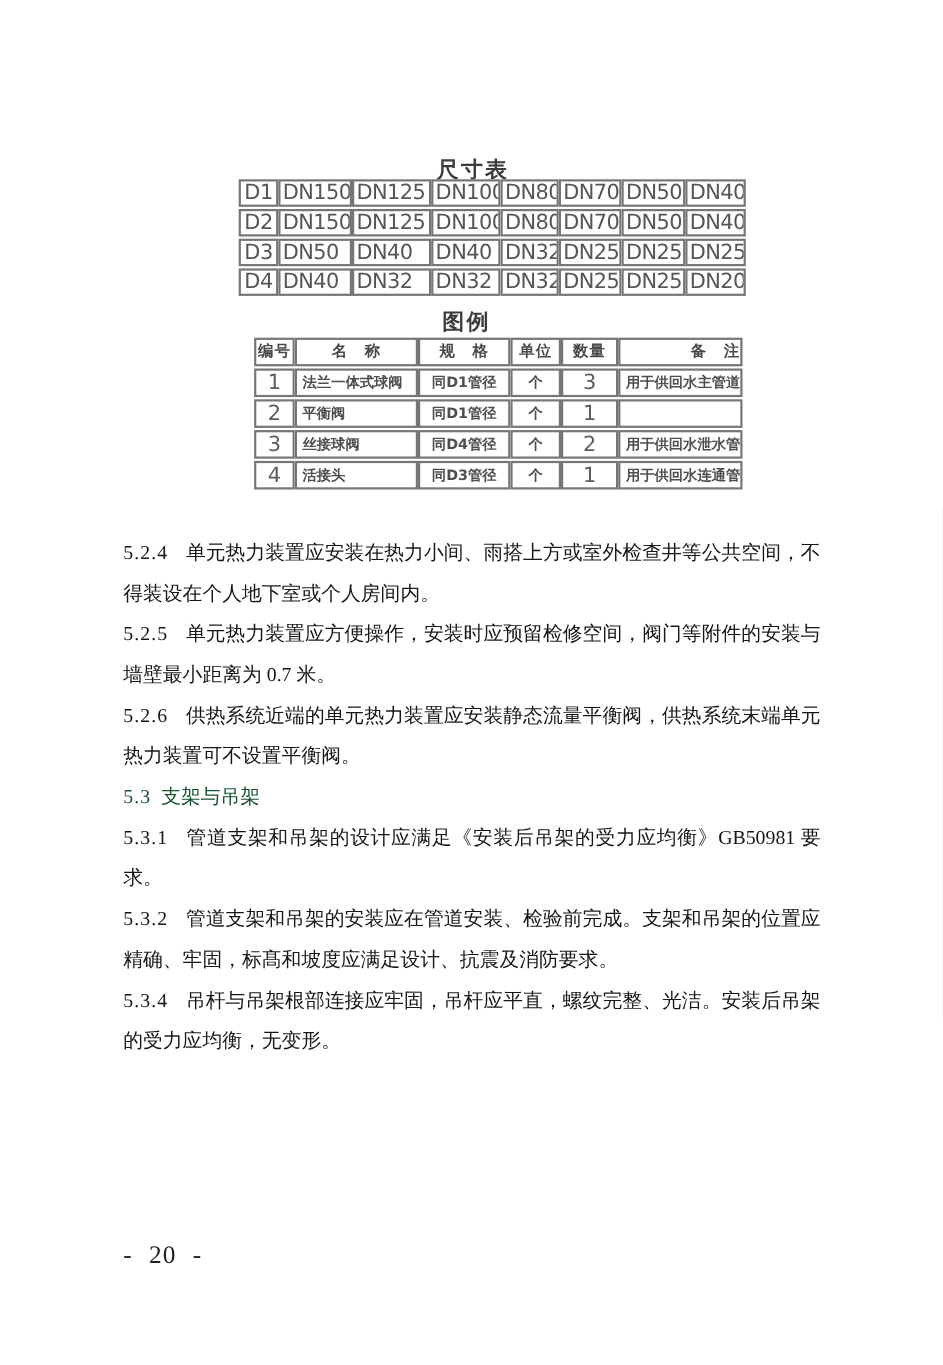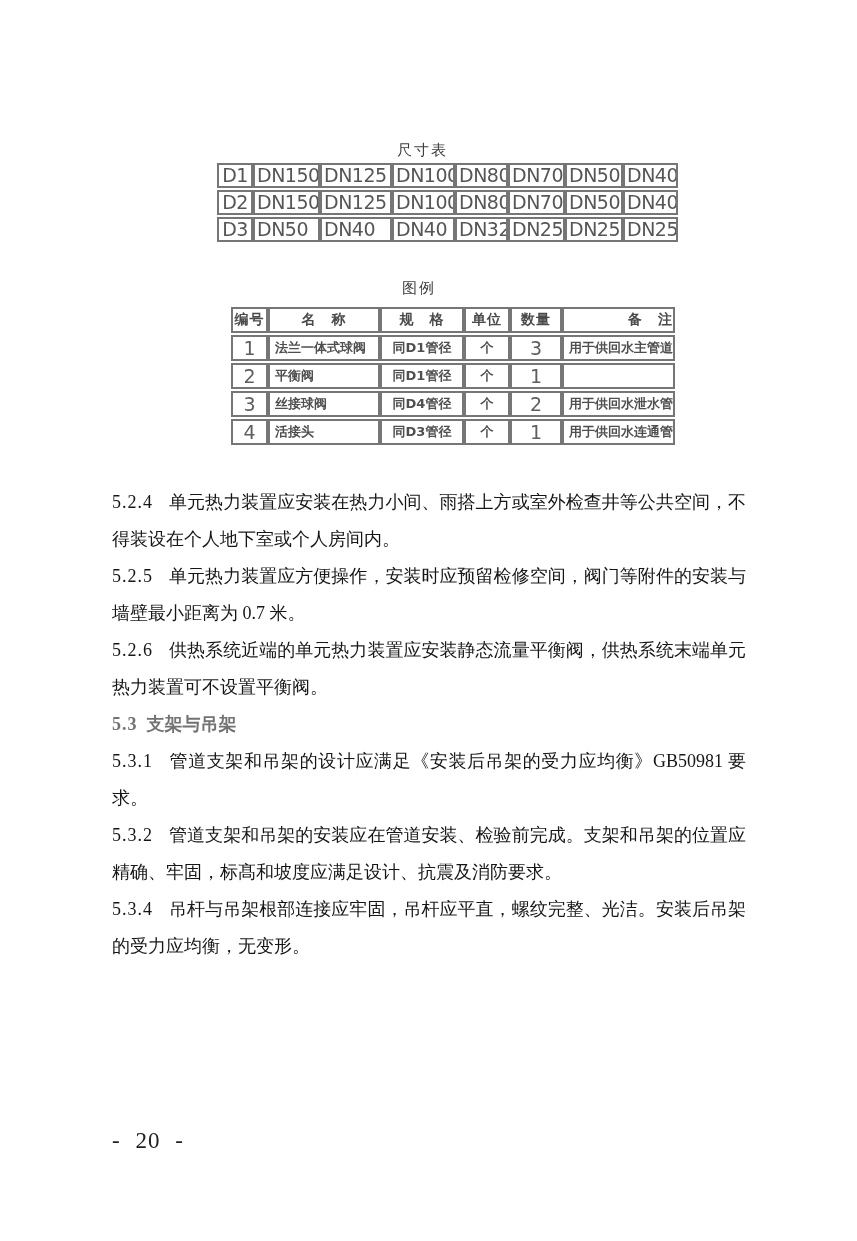--- a/index.html
+++ b/index.html
@@ -11,22 +11,22 @@
     background: #ffffff;
     margin: 0 auto;
     overflow: hidden;
     font-family: "Liberation Serif", serif;
   }
 
   
   .tbl-title {
     position: absolute;
     font-family: "DejaVu Sans", sans-serif;
-    font-size: 15px;
-    font-weight: 400;
+    font-size: 20px;
+    font-weight: 700;
     color: #3c3c3c;
     letter-spacing: 2px;
     white-space: nowrap;
   }
   #size-table-title  { top: 141px; left: 397px; }
   #legend-table-title{ top: 279px; left: 402px; }
 
   table.cadtable {
     position: absolute;
     border-collapse: separate;
@@ -98,22 +98,22 @@
     left: 112px;
     width: 634px;
     font-size: 18px;
     line-height: 37px;
     color: #161616;
     text-align: justify;
   }
   .para { margin: 0; }
   .para .clause-num { margin-right: 16px; letter-spacing: 1px; }
   .para.heading {
-    font-weight: bold;
-    color: #737373;
+    font-weight: normal;
+    color: #14532d;
     text-align: left;
   }
   .para.heading .clause-num { margin-right: 9px; letter-spacing: 1px; }
 
   .footer {
     position: absolute;
     top: 1128px;
     left: 112px;
     font-size: 23px;
     color: #222;
@@ -152,20 +152,30 @@
         </tr>
         <tr>
           <td>D3</td>
           <td>DN50</td>
           <td>DN40</td>
           <td>DN40</td>
           <td>DN32</td>
           <td>DN25</td>
           <td>DN25</td>
           <td>DN25</td>
+        </tr>
+        <tr>
+          <td>D4</td>
+          <td>DN40</td>
+          <td>DN32</td>
+          <td>DN32</td>
+          <td>DN32</td>
+          <td>DN25</td>
+          <td>DN25</td>
+          <td>DN20</td>
         </tr>
       </tbody>
   </table>
 
   <div class="tbl-title" id="legend-table-title">图例</div>
 
   <table class="cadtable" id="legend-table">
     <thead>
         <tr id="legend-table-head">
           <th>编号</th>

